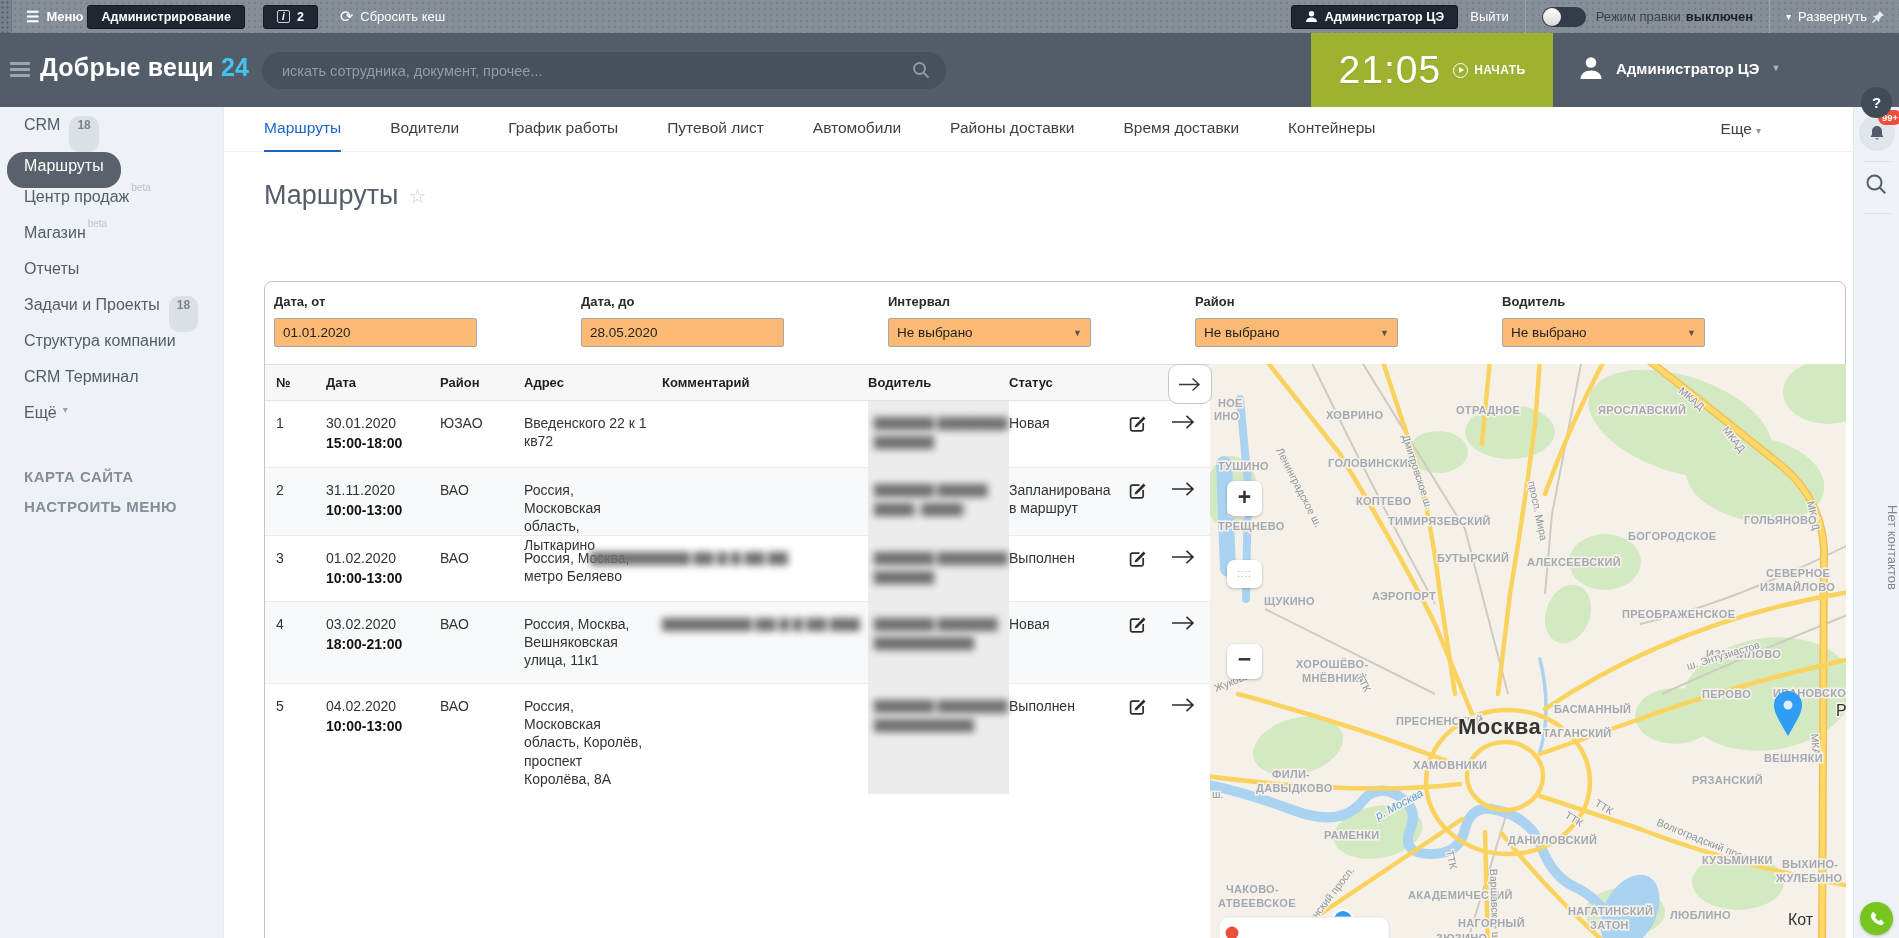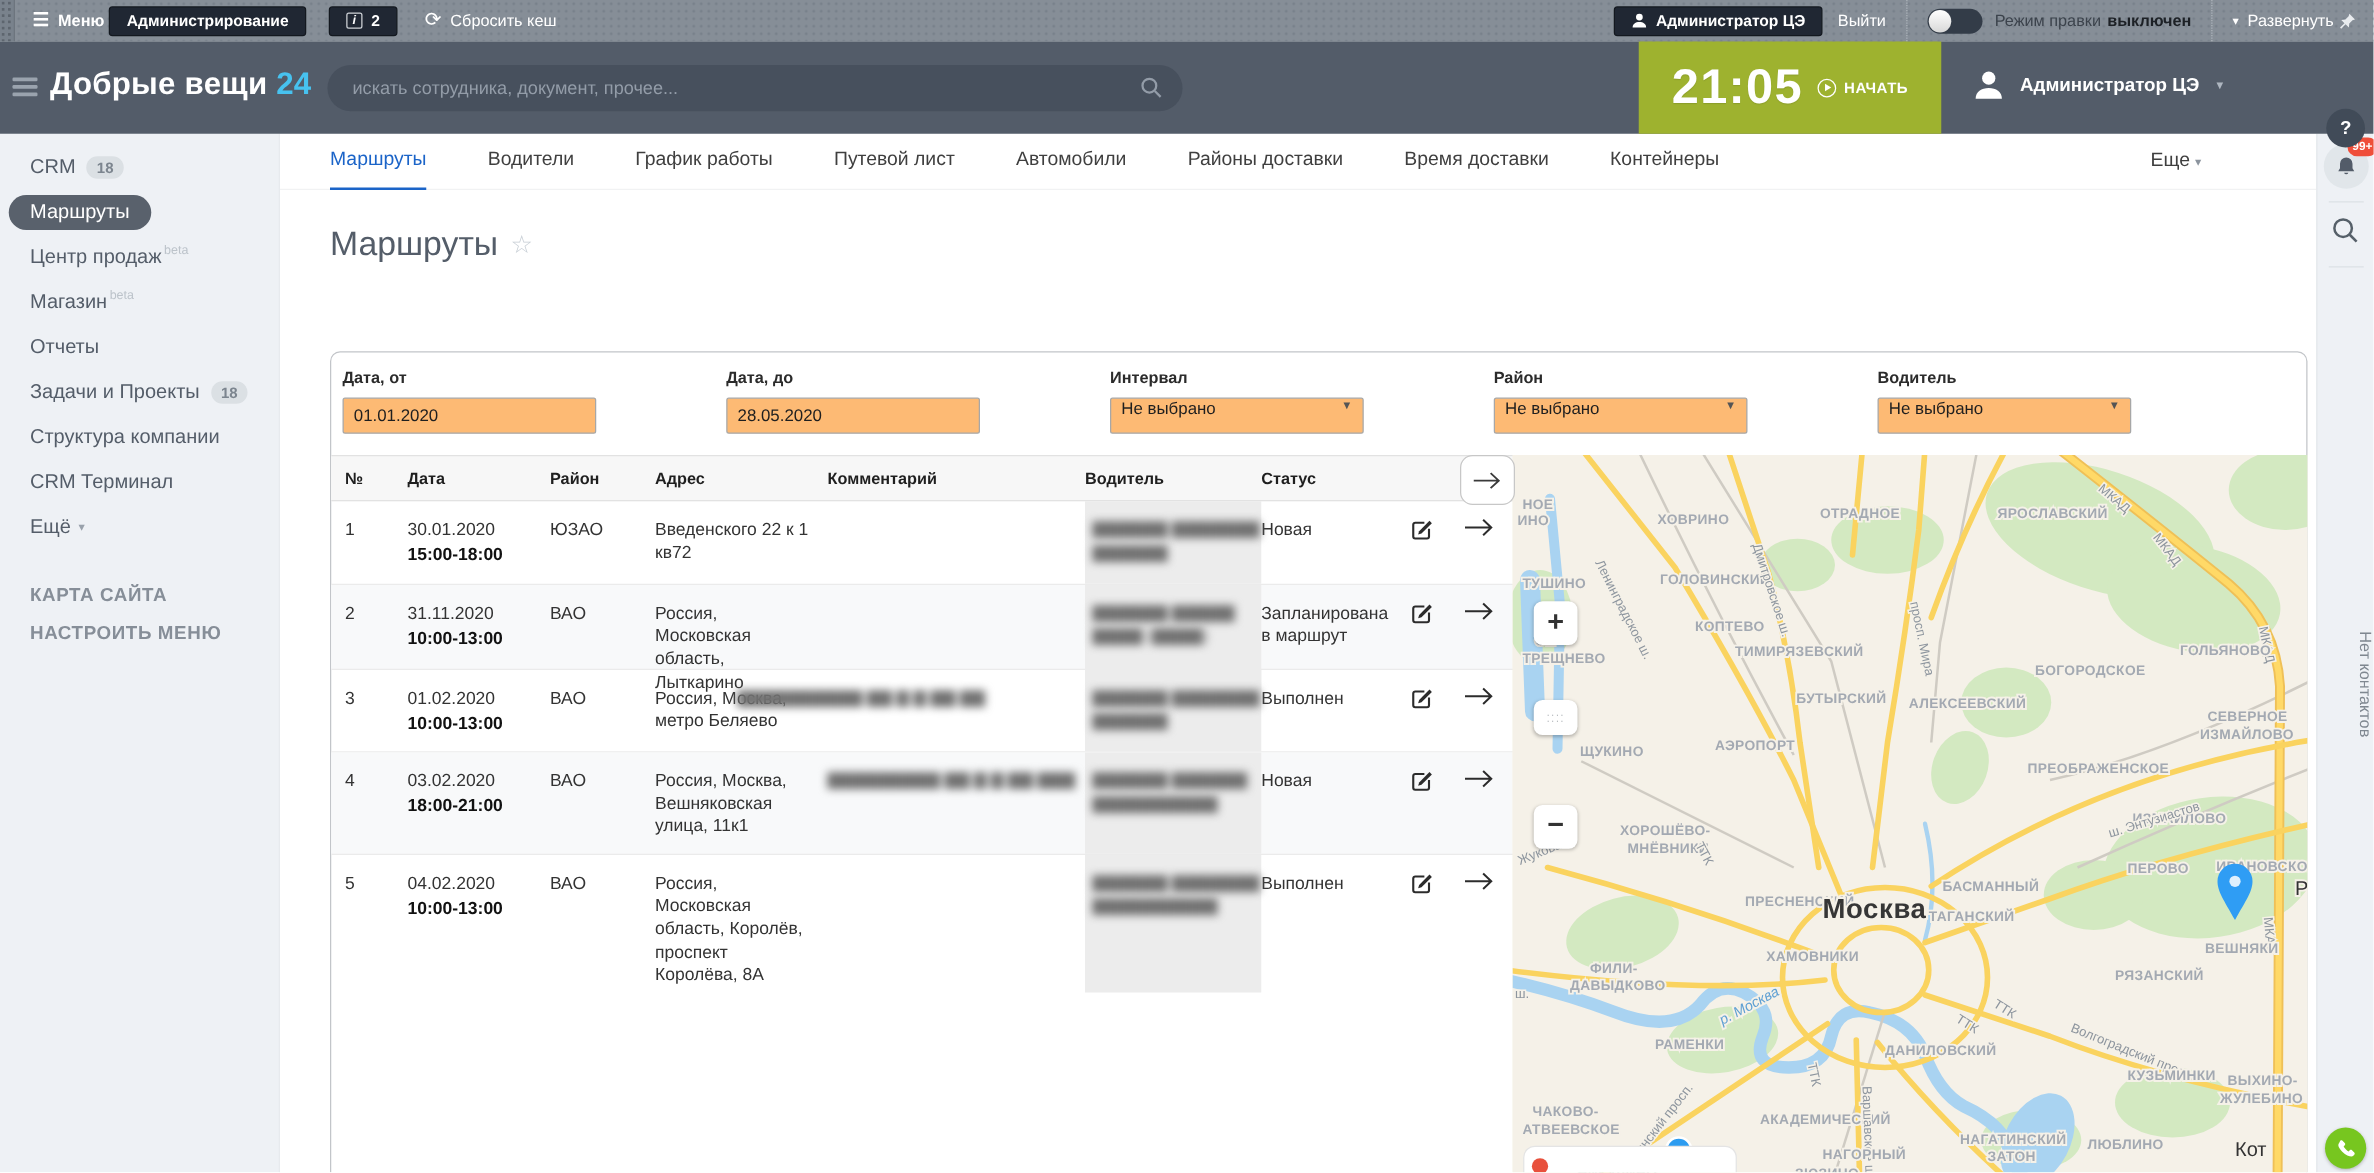--- a/index.html
+++ b/index.html
@@ -36,34 +36,34 @@
   .h-burger i{display:block;height:2.5px;background:#9aa3ae;margin-bottom:3.5px;border-radius:1px}
   .logo{position:absolute;left:40px;top:20px;font-size:25px;font-weight:700;color:#fff;cursor:pointer;letter-spacing:.2px}
   .logo .logo24{color:#47c2ef;margin-left:7px}
   .search{position:absolute;left:262px;top:19px;width:684px;height:37px;background:#47505d;border-radius:19px}
   .search input{width:100%;height:100%;background:transparent;border:0;outline:0;color:#cfd5dc;
     font-family:inherit;font-size:14.5px;padding:0 44px 0 20px}
   .search input::placeholder{color:#939ca8}
   .search .mag{position:absolute;right:16px;top:9px}
   .timer{position:absolute;left:1311px;top:0;width:242px;height:74px;background:#9eb22f;color:#fff;
     display:flex;align-items:center;justify-content:center;gap:12px;cursor:pointer}
-  .t-time{font-size:39px;font-weight:700;letter-spacing:1px;text-shadow:0 1px 1px rgba(0,0,0,.12)}
+  .t-time{font-size:39px;font-weight:400;letter-spacing:1px;text-shadow:0 1px 1px rgba(0,0,0,.12)}
   .t-start{display:flex;align-items:center;gap:6px;font-size:12px;font-weight:700;letter-spacing:.4px}
   .play-ic{width:15px;height:15px;border:1.4px solid #fff;border-radius:50%;position:relative;display:inline-block}
   .play-ic:before{content:"";position:absolute;left:4.5px;top:3px;border-left:5px solid #fff;border-top:3.5px solid transparent;border-bottom:3.5px solid transparent}
   .h-user{position:absolute;left:1578px;top:22px;display:flex;align-items:center;gap:12px;color:#fff;cursor:pointer}
   .h-user .uname{font-size:15px;font-weight:700}
   .h-caret{font-size:9px;color:#aeb6c0}
   .help{position:absolute;left:1861px;top:54px;width:31px;height:31px;border-radius:50%;background:#414b58;
     color:#fff;font-size:15px;font-weight:700;display:flex;align-items:center;justify-content:center;cursor:pointer}
 
   
   .sidenav{position:absolute;left:0;top:107px;width:224px;height:831px;background:#eef1f5;border-right:1px solid #e7eaee;z-index:5}
   .sn-list{list-style:none;padding-top:9px}
-  .sn-item{height:36px;display:flex;align-items:center;padding-left:24px;font-size:16px;color:#545d69;cursor:pointer;white-space:nowrap}
+  .sn-item{height:36px;display:flex;padding-left:24px;font-size:16px;color:#545d69;cursor:pointer;white-space:nowrap}
   .sn-item .pill{background:#59616c;color:#fff;padding:5px 17px;border-radius:17px;margin-left:-17px}
   .sn-badge{background:#dbe0e4;color:#7c858f;font-size:12px;font-weight:700;border-radius:10px;padding:2px 8px;margin-left:9px}
   .sn-sup{font-size:10px;color:#bcc3ca;margin-left:2px;position:relative;top:-6px}
   .sn-chev{font-size:10px;color:#99a1ab;margin-left:6px}
   .sn-foot{position:absolute;left:24px;top:361px;font-size:15px;font-weight:700;color:#868e98;letter-spacing:.5px;cursor:pointer}
   .sn-foot.second{top:391px}
 
   
   .rail{position:absolute;right:0;top:107px;width:46px;height:831px;background:#eef1f5;border-left:1px solid #e4e7eb;z-index:5}
   .rail-bell{position:absolute;left:5px;top:8px;width:36px;height:36px;border-radius:50%;background:#e1e6ea;cursor:pointer;display:flex;align-items:center;justify-content:center}
@@ -85,21 +85,21 @@
   .tab-more .caret{color:#8c949e;font-size:10px;margin-left:4px}
   .page-title{position:absolute;left:40px;top:73px;font-size:27px;font-weight:400;color:#545d69;display:flex;align-items:center;gap:10px}
   .star{color:#c7ced5;font-size:20px;cursor:pointer}
 
   
   .panel{position:absolute;left:40px;top:174px;width:1582px;height:700px;border:1px solid #c2c5c9;border-radius:8px;background:#fff}
   .f-col{position:absolute;top:12px}
   .f-col .f-label{font-size:13px;font-weight:700;color:#2b2b2b;margin-bottom:9px}
   .f-input,.f-select{width:203px;height:29px;border:1px solid #a7a7a7;border-radius:2px;background:#fdba74;
     font-family:Liberation Sans, sans-serif;font-size:13.5px;color:#1f1f1f;padding:0 8px;outline:none}
-  .f-select{display:flex;justify-content:space-between;cursor:pointer;color:#1f1f1f}
+  .f-select{display:flex;align-items:center;justify-content:space-between;cursor:pointer;color:#1f1f1f}
   .f-select .sel-caret{color:#555;font-size:9px}
   .fc0{left:9px}.fc1{left:316px}.fc2{left:623px}.fc3{left:930px}.fc4{left:1237px}
 
   
   .table{position:absolute;left:0;top:82px;width:946px}
   .thead,.trow{display:grid;grid-template-columns:50px 114px 84px 138px 206px 141px 118px 44px 40px;padding-left:11px}
   .thead{height:37px;background:#f7f7f7;border-top:1px solid #e2e2e2;border-bottom:1px solid #e2e2e2;align-items:center}
   .th{font-size:13px;font-weight:700;color:#1f1f1f}
   .trow{border-bottom:1px solid #ebebeb;font-size:14px;color:#333}
   .trow:last-child{border-bottom:0}

